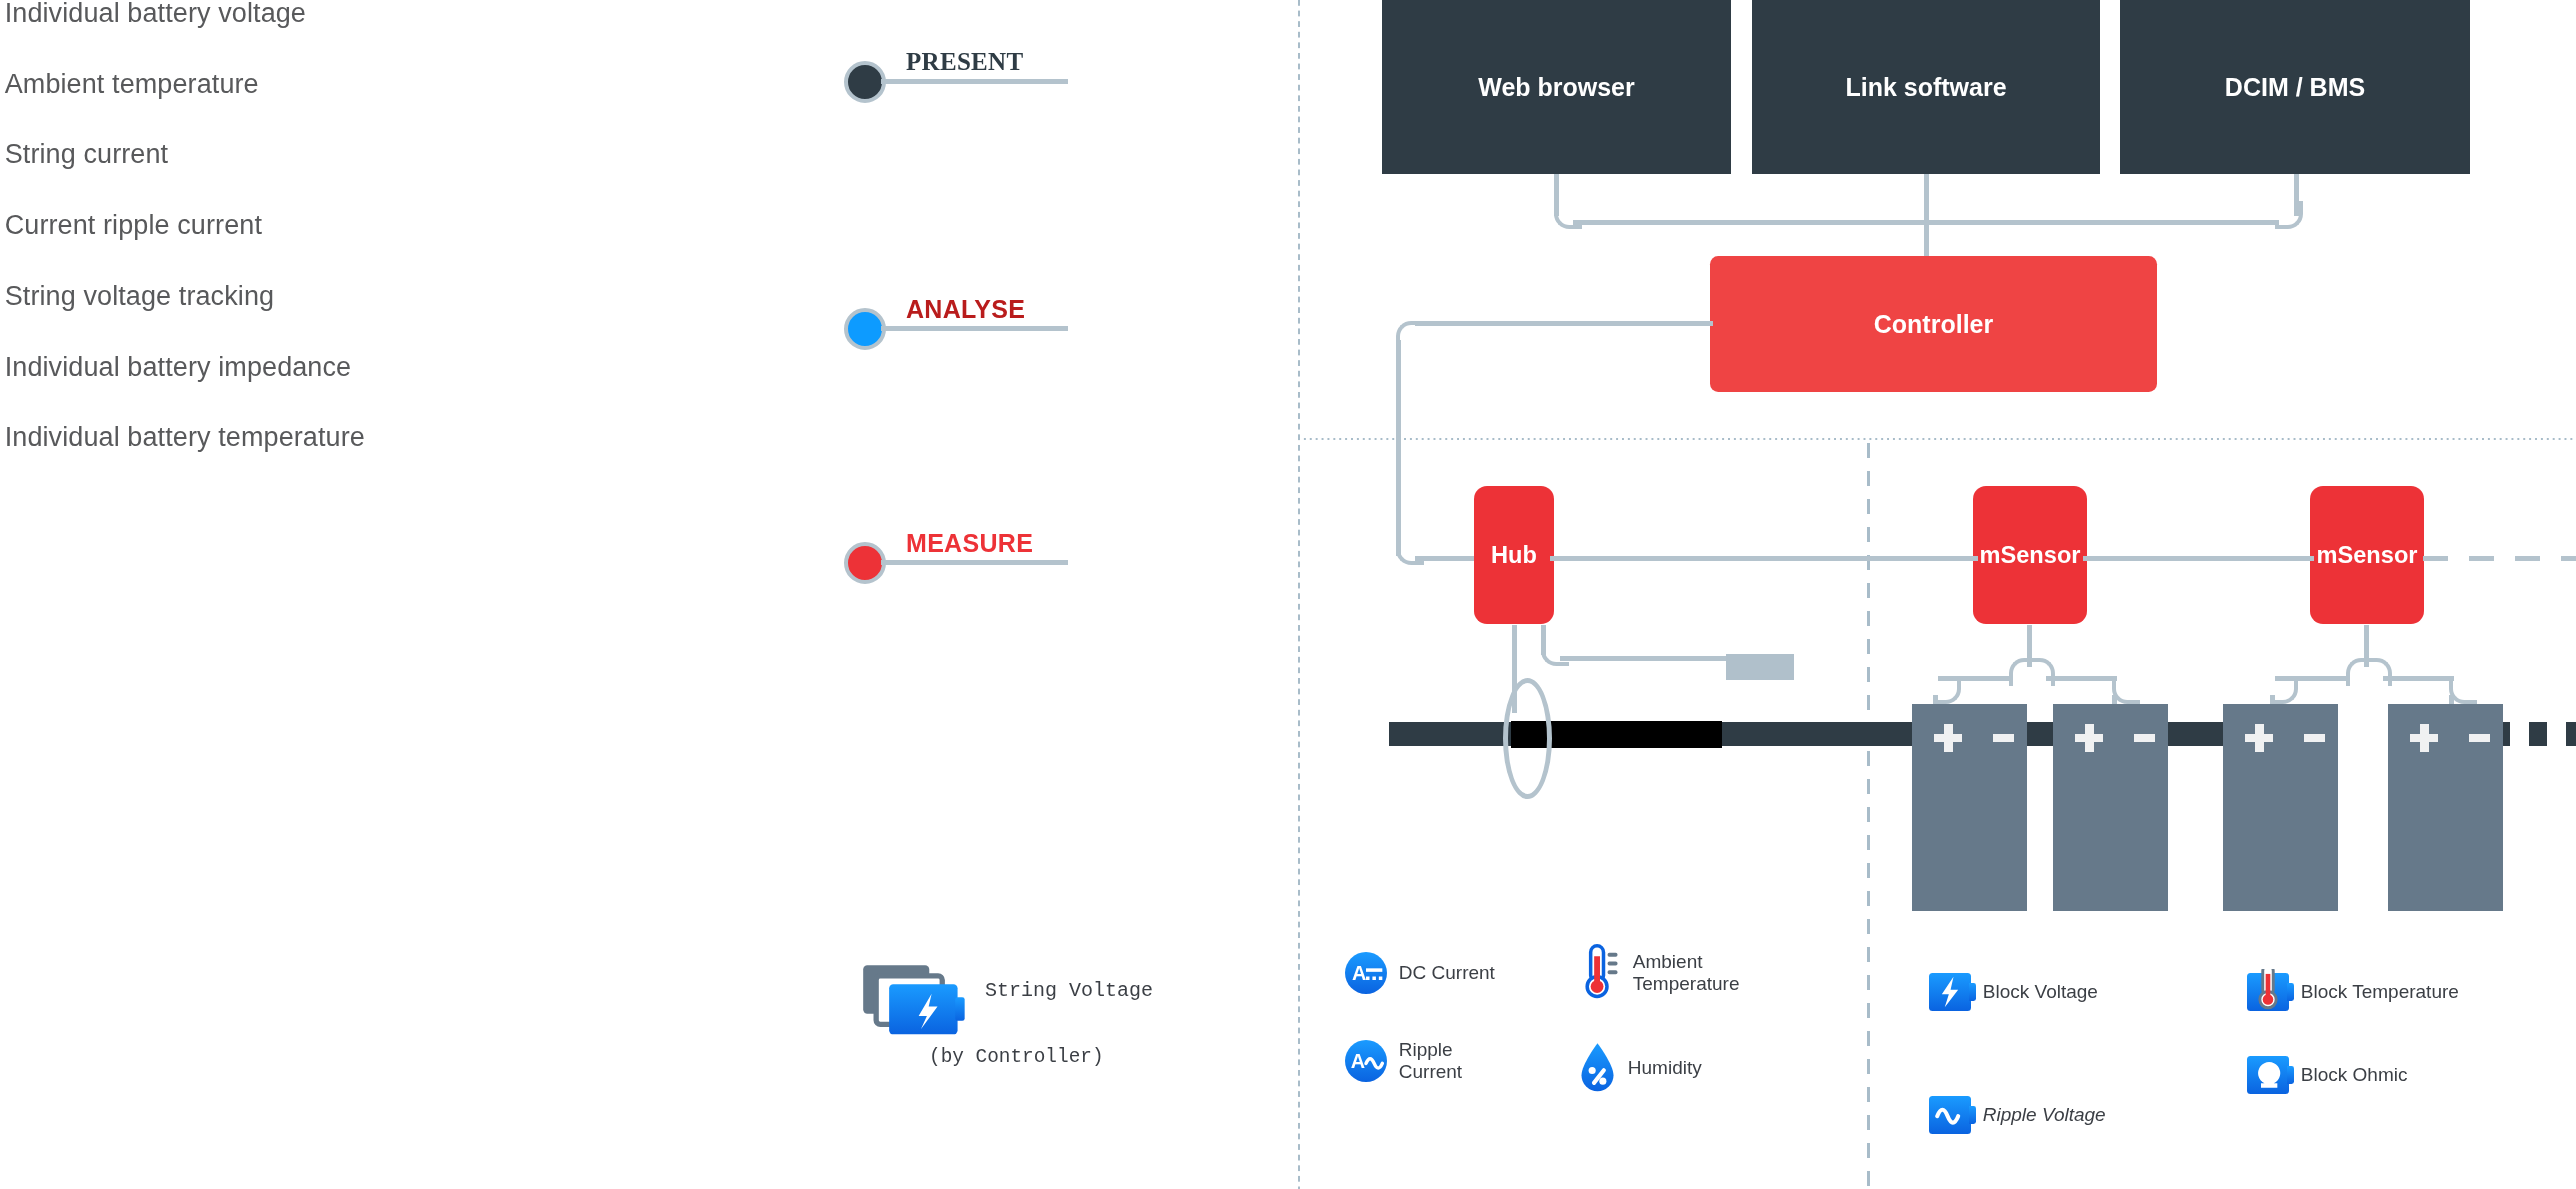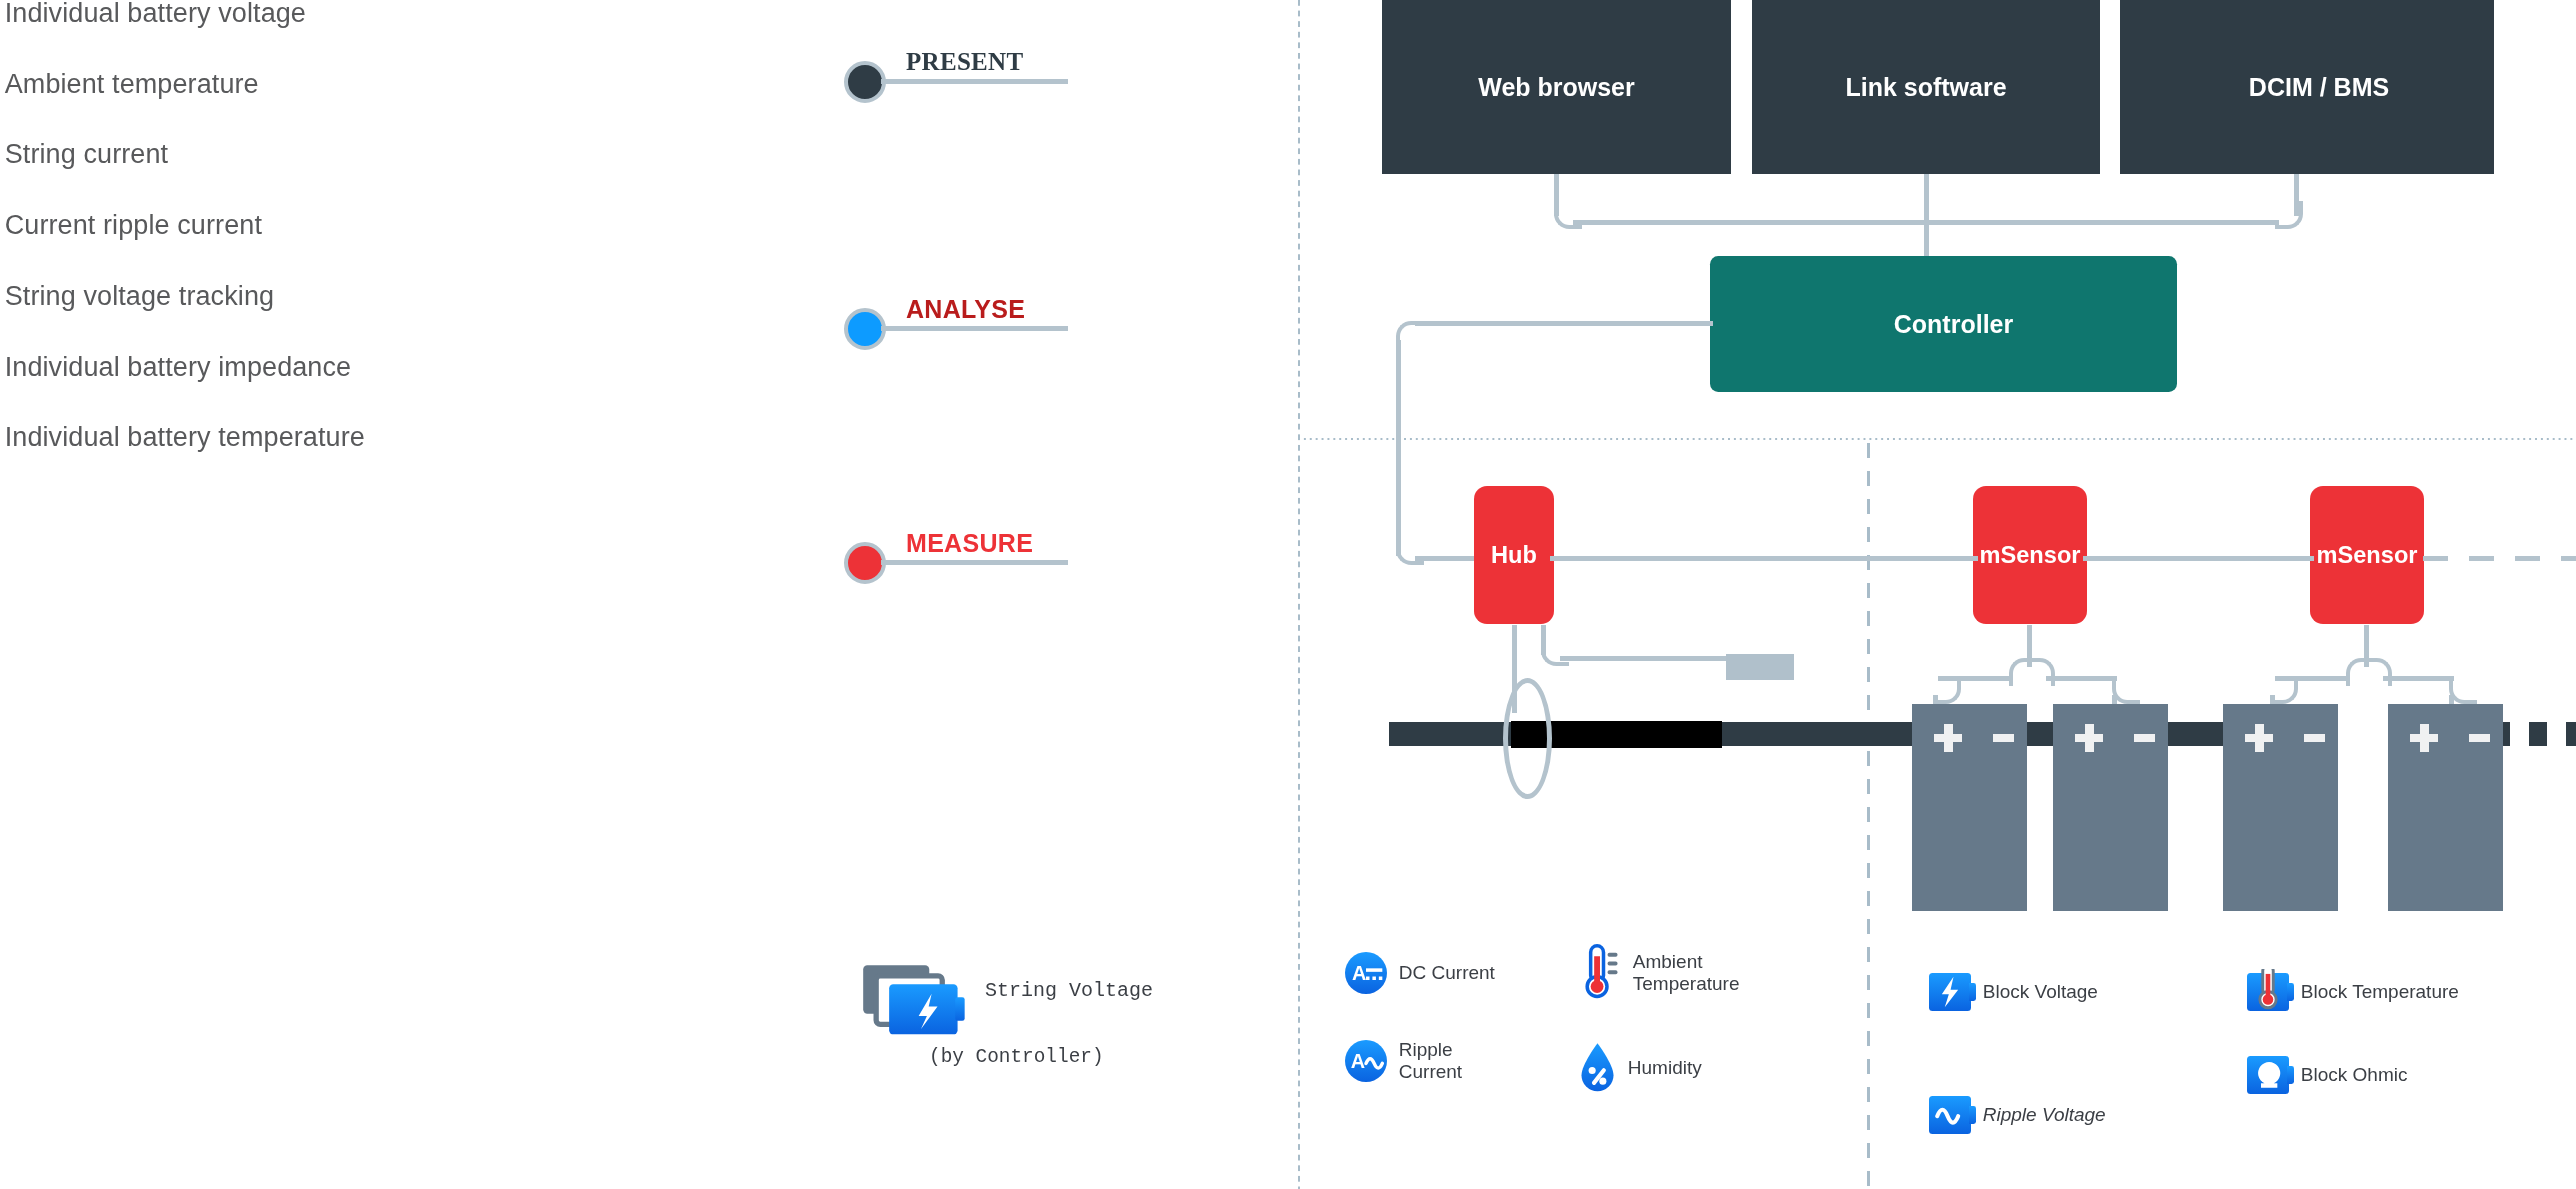--- a/index.html
+++ b/index.html
@@ -61,23 +61,23 @@
   
   .top-box{
     position:absolute;top:0;background:#2f3c45;
     color:#ffffff;font-size:25px;font-weight:bold;
     display:flex;align-items:center;justify-content:center;
   }
 
   
   #controller-box{
     position:absolute;left:1710px;top:256px;width:447px;height:136px;
-    background:#0f766e;border-radius:8.2px;
+    background:#ef4444;border-radius:8.2px;
     color:#fff;font-size:25px;font-weight:bold;
-    display:flex;align-items:center;justify-content:center;padding-left:20px;
+    display:flex;align-items:center;justify-content:center;
   }
 
   
   .red-node{
     position:absolute;background:#ed3237;border-radius:13px;
     color:#fff;font-size:23.6px;font-weight:bold;
     display:flex;align-items:center;justify-content:center;
   }
 
   
@@ -176,21 +176,21 @@
   <div class="sv-label">String Voltage</div>
   <div class="sv-sub">(by Controller)</div>
 </div>
 
 <div class="abs" id="divider-vertical-left"></div>
 <div class="abs" id="divider-horizontal"></div>
 <div class="abs" id="divider-vertical-mid"></div>
 
 <div class="top-box" style="left:1382px;width:349px;height:174px;">Web browser</div>
 <div class="top-box" style="left:1752px;width:348px;height:174px;">Link software</div>
-<div class="top-box" style="left:2120px;width:350px;height:174px;padding-left:24px;">DCIM / BMS</div>
+<div class="top-box" style="left:2120px;width:350px;height:174px;">DCIM / BMS</div>
 
 <div class="wire wire-v abs" style="left:1554px;top:174px;height:42px;"></div>
 <div class="corner corner-bl abs" style="left:1554px;top:201px;width:23.6px;height:23.6px;"></div>
 <div class="wire wire-h abs" style="left:1573px;top:220px;width:351px;"></div>
 
 <div class="wire wire-v abs" style="left:1924px;top:174px;height:48px;"></div>
 
 <div class="wire wire-v abs" style="left:2294px;top:174px;height:42px;"></div>
 <div class="corner corner-br abs" style="left:2275px;top:201px;width:23.6px;height:23.6px;"></div>
 <div class="wire wire-h abs" style="left:1928px;top:220px;width:351px;"></div>

